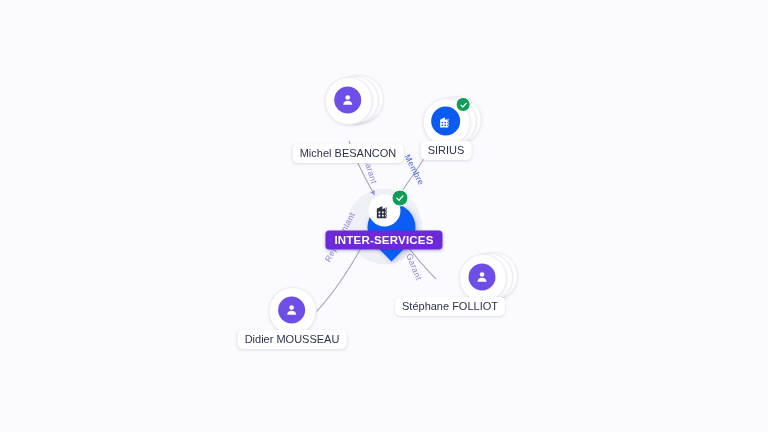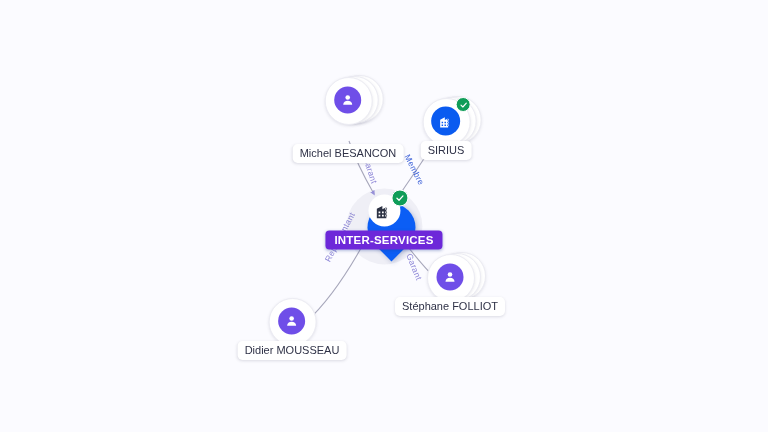--- a/index.html
+++ b/index.html
@@ -232,36 +232,36 @@
       </div>
       <div class="check-badge" style="top:-1px; right:-2px;">
         <svg width="8" height="8" viewBox="0 0 24 24" fill="none" stroke="#ffffff" stroke-width="3.4" stroke-linecap="round" stroke-linejoin="round">
           <path d="M4 12.5 L9.5 18 L20 6.5"></path>
         </svg>
       </div>
     </div>
     <div class="node-label">SIRIUS</div>
   </div>
 
-  <div class="node" id="node-stephane-folliot" style="left:450px; top:285px;">
+  <div class="node" id="node-stephane-folliot" style="left:450px; top:285px;align-items:flex-end;">
     <div class="stack">
       <div class="card c3"></div>
       <div class="card c2"></div>
       <div class="card c1"></div>
       <div class="disc">
         <svg width="15" height="15" viewBox="0 0 24 24" fill="#ffffff">
           <circle cx="12" cy="8" r="3.7"></circle>
           <path d="M4.8 19.5c0-3.9 3.3-6.2 7.2-6.2s7.2 2.3 7.2 6.2z"></path>
         </svg>
       </div>
     </div>
     <div class="node-label">Stéphane FOLLIOT</div>
   </div>
 
-  <div class="node" id="node-didier-mousseau" style="left:292px; top:329px;">
+  <div class="node" id="node-didier-mousseau" style="left:292px; top:318px;">
     <div class="stack">
       <div class="card c1"></div>
       <div class="disc">
         <svg width="15" height="15" viewBox="0 0 24 24" fill="#ffffff">
           <circle cx="12" cy="8" r="3.7"></circle>
           <path d="M4.8 19.5c0-3.9 3.3-6.2 7.2-6.2s7.2 2.3 7.2 6.2z"></path>
         </svg>
       </div>
     </div>
     <div class="node-label">Didier MOUSSEAU</div>

